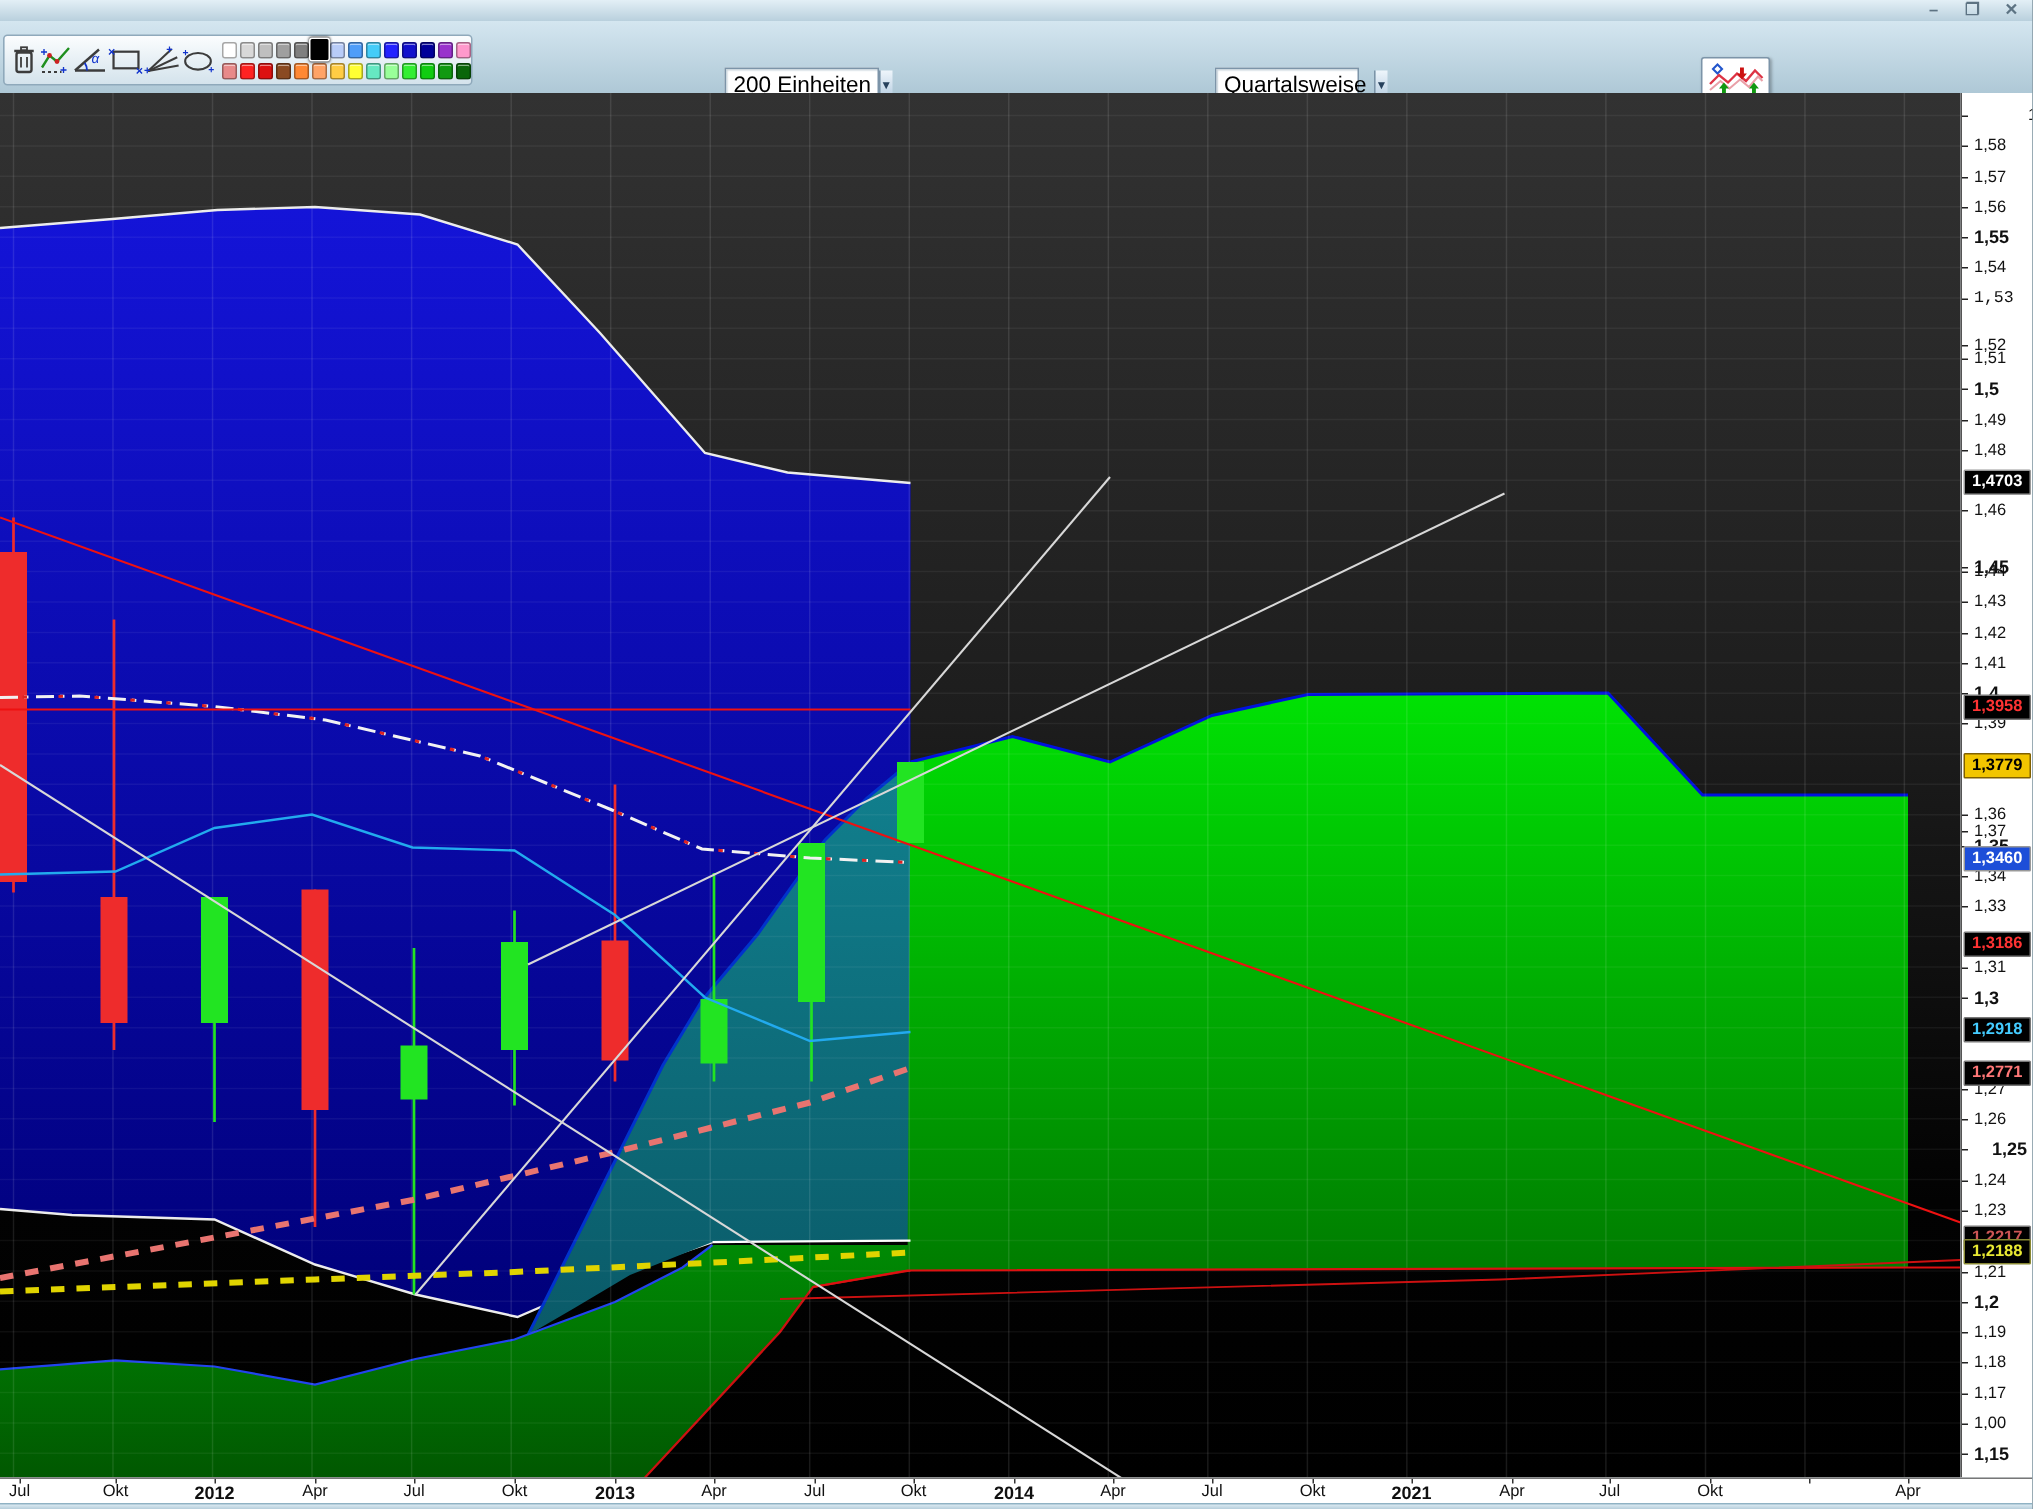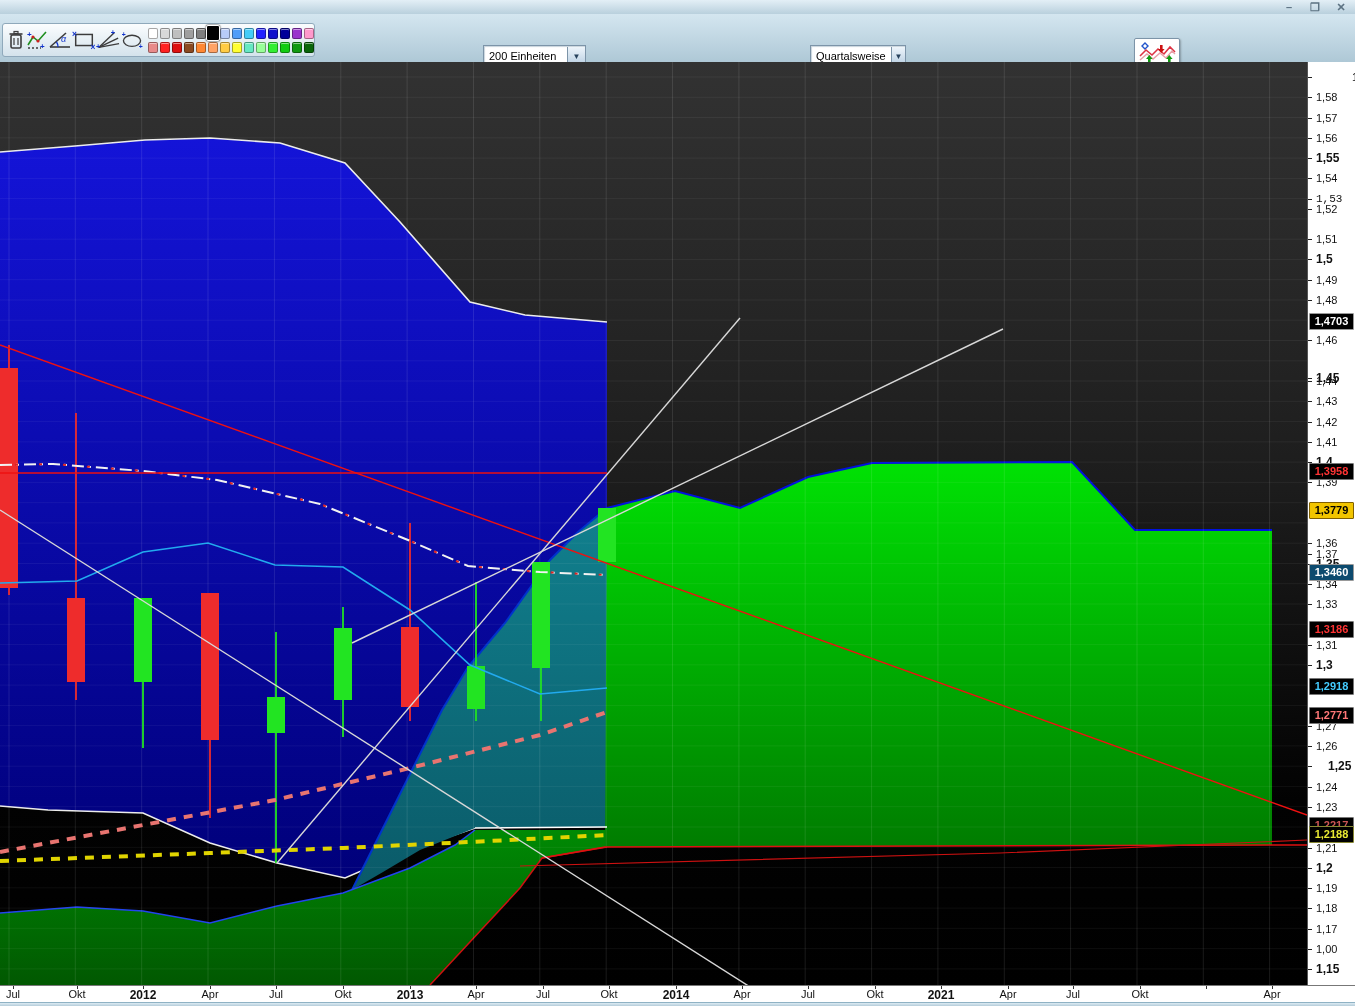--- a/index.html
+++ b/index.html
@@ -21,21 +21,21 @@
   .tool-btn{width:24px;height:26px;display:flex;align-items:center;justify-content:center;}
   .palette{margin-left:4px;display:grid;grid-template-rows:13px 13px;grid-auto-flow:column;
            grid-auto-columns:11px;gap:1px;align-items:center;}
   .swatch{width:10px;height:11px;border:1px solid rgba(0,0,0,.35);border-radius:2px;
           box-sizing:border-box;box-shadow:inset 0 1px 0 rgba(255,255,255,.5);}
   .swatch.sel{width:14px;height:16px;margin:-2px -2px;border:1px solid #fff;
               box-shadow:0 0 2px #000;z-index:3;}
   .dropdown{position:absolute;top:31px;height:20px;background:#fff;
             border:1px solid #7c94a8;display:flex;align-items:center;
             box-shadow:inset 1px 1px 1px #c8d4dc;}
-  .dd-text{flex:1;font-size:11px;color:#000;padding:0 5px;white-space:nowrap;}
+  .dd-text{flex:1;font-size:15px;color:#000;padding:0 5px;white-space:nowrap;}
   .dd-btn{width:17px;height:18px;background:linear-gradient(#eef5fb,#b9cfe2);
           border-left:1px solid #7c94a8;display:flex;align-items:center;
           justify-content:center;font-size:8px;color:#27415c;}
   .ind-btn{position:absolute;left:1134px;top:24px;width:44px;height:33px;
            background:#fff;border:1px solid #7c94a8;border-radius:2px;
            box-shadow:1px 1px 2px rgba(0,0,0,.25);display:flex;
            align-items:center;justify-content:center;}
   
   .chart-wrap{position:absolute;left:0;top:62px;width:1307px;height:923px;background:#111;}
   .chart-wrap svg{display:block;}
@@ -265,21 +265,21 @@
   </div>
 
   <div class="y-axis">
       <div class="ytick" style="top: 9px; padding-left: 44px;">1,59</div>
       <div class="ytick" style="top: 29px;">1,58</div>
       <div class="ytick" style="top: 50px;">1,57</div>
       <div class="ytick" style="top: 70px;">1,56</div>
       <div class="ytick bold" style="top: 90px;">1,55</div>
       <div class="ytick" style="top: 110px;">1,54</div>
       <div class="ytick" style="top: 131px; font-family: Liberation Mono, monospace;">1,53</div>
-      <div class="ytick" style="top: 141px;">1,52</div>
+      <div class="ytick" style="top: 162px;">1,52</div>
       <div class="ytick" style="top: 171px;">1,51</div>
       <div class="ytick bold" style="top: 191px;">1,5</div>
       <div class="ytick" style="top: 212px;">1,49</div>
       <div class="ytick" style="top: 232px;">1,48</div>
       <div class="ytick" style="top: 272px;">1,46</div>
       <div class="ytick bold" style="top: 299px; margin-top: 11px;">1,45</div>
       <div class="ytick" style="top: 313px;">1,44</div>
       <div class="ytick" style="top: 333px;">1,43</div>
       <div class="ytick" style="top: 354px;">1,42</div>
       <div class="ytick" style="top: 374px;">1,41</div>
@@ -301,21 +301,21 @@
       <div class="ytick bold" style="top: 800px;">1,2</div>
       <div class="ytick" style="top: 820px;">1,19</div>
       <div class="ytick" style="top: 840px;">1,18</div>
       <div class="ytick" style="top: 861px;">1,17</div>
       <div class="ytick" style="top: 881px;">1,00</div>
       <div class="ytick bold" style="top: 901px;">1,15</div>
       <div class="badge" style="top: 755px; background: rgb(0, 0, 0); color: rgb(204, 85, 85); border: 1px solid rgb(119, 119, 119);">1,2217</div>
       <div class="badge" style="top: 251px; background: rgb(0, 0, 0); color: rgb(255, 255, 255); border: 1px solid rgb(153, 153, 153);">1,4703</div>
       <div class="badge" style="top: 401px; background: rgb(0, 0, 0); color: rgb(255, 51, 51); border: 1px solid rgb(119, 119, 119);">1,3958</div>
       <div class="badge" style="top: 440px; background: rgb(242, 197, 0); color: rgb(0, 0, 0); border: 1px solid rgb(128, 96, 0);">1,3779</div>
-      <div class="badge" style="top: 502px; background: #0c4a6e; color: rgb(255, 255, 255); border: 1px solid rgb(153, 153, 153);">1,3460</div>
+      <div class="badge" style="top: 502px; background: #1d4ed8; color: rgb(255, 255, 255); border: 1px solid rgb(153, 153, 153);">1,3460</div>
       <div class="badge" style="top: 559px; background: rgb(0, 0, 0); color: rgb(255, 51, 51); border: 1px solid rgb(119, 119, 119);">1,3186</div>
       <div class="badge" style="top: 616px; background: rgb(0, 0, 0); color: rgb(68, 204, 255); border: 1px solid rgb(119, 119, 119);">1,2918</div>
       <div class="badge" style="top: 645px; background: rgb(0, 0, 0); color: rgb(255, 119, 119); border: 1px solid rgb(119, 119, 119);">1,2771</div>
       <div class="badge" style="top: 764px; background: rgb(0, 0, 0); color: rgb(232, 232, 50); border: 1px solid rgb(136, 136, 51);">1,2188</div>
     </div>
 
   <div class="x-axis">
       <div class="xtick" style="left: 13px;"></div>
       <span class="xlabel" style="left: 13px;">Jul</span>
       <div class="xtick" style="left: 77px;"></div>

